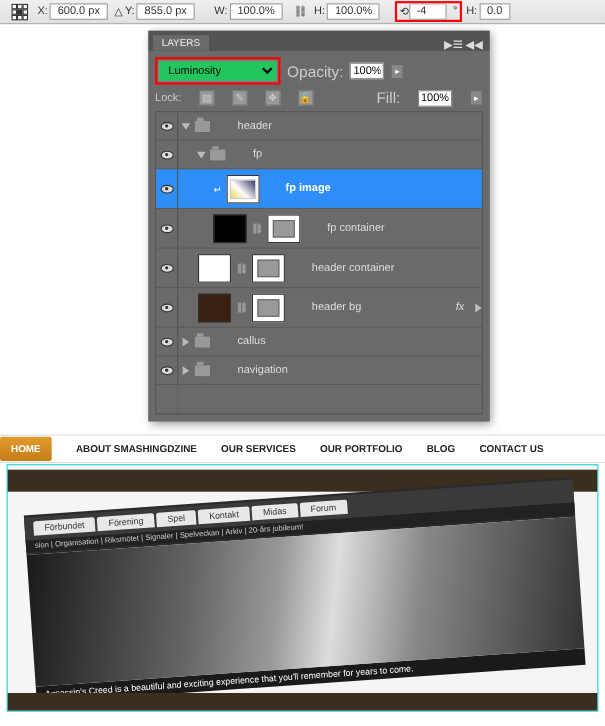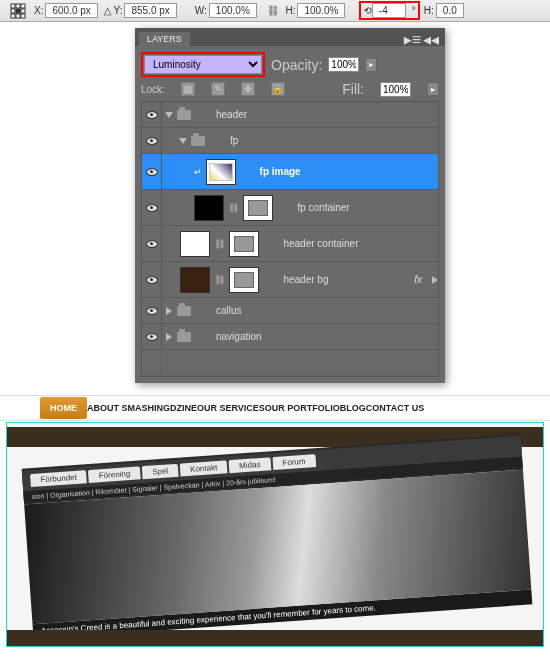--- a/index.html
+++ b/index.html
@@ -11,21 +11,21 @@
 .link-icon{margin:0 4px}
 .highlight-red{border:2px solid red;padding:0 2px;display:flex;align-items:center}
 .layers-panel{position:absolute;left:135px;top:28px;width:310px;background:#535353;color:#ddd;box-shadow:2px 2px 8px rgba(0,0,0,.4)}
 .panel-tabbar{height:18px;background:#535353;display:flex;align-items:flex-end;padding-left:4px;position:relative}
 .panel-tab{background:#6a6a6a;font-size:9px;padding:2px 8px;color:#eee}
 .panel-menu{position:absolute;right:24px;top:2px;cursor:pointer}
 .panel-close{position:absolute;right:6px;top:2px;cursor:pointer}
 .panel-body{background:#6a6a6a;padding:6px}
 .blend-row{display:flex;align-items:center;gap:6px;margin-bottom:4px}
 .blend-box{border:2px solid red;display:flex;align-items:center;padding:1px}
-.blend-select{background:#c4b5fd;border:1px solid #888;font-size:10px;padding:2px 4px;width:118px}
+.blend-select{background:#22c55e;border:1px solid #888;font-size:10px;padding:2px 4px;width:108px}
 .small-label{font-size:14px;color:#ccc}
 .pct-input{background:#fff;border:1px solid #888;font-size:10px;width:31px;padding:1px 2px;color:#000}
 .arrow-btn{background:#888;border:1px solid #666;width:12px;height:14px;font-size:8px;color:#fff;display:flex;align-items:center;justify-content:center}
 .lock-row{display:flex;align-items:center;gap:16px;font-size:10px;color:#ccc;margin-bottom:4px}
 .lock-icon{width:14px;height:14px;background:#999;border:1px solid #777;display:flex;align-items:center;justify-content:center;font-size:9px}
 .layer-tree{background:#6a6a6a;border:1px solid #555;min-height:240px}
 .layer-row{display:flex;align-items:center;height:26px;border-bottom:1px solid #5a5a5a;font-size:10px;color:#ddd}
 .layer-row.tall{height:36px}
 .layer-row.selected{background:#2e8ef7;color:#fff}
 .vis-col{width:20px;height:100%;border-right:1px solid #555;display:flex;align-items:center;justify-content:center}
@@ -40,21 +40,21 @@
 .folder-icon::before{content:'';position:absolute;width:6px;height:3px;background:#999;border:1px solid #666;border-bottom:none;top:-4px;left:1px}
 .thumb{width:30px;height:26px;background:#fff;border:1px solid #333;display:flex;align-items:center;justify-content:center;overflow:hidden}
 .thumb-inner{width:24px;height:18px;background:linear-gradient(45deg,#f0d060,#fff 40%,#336);border:1px solid #ccc}
 .mask-thumb{width:30px;height:26px;background:#fff;border:1px solid #333;position:relative}
 .mask-thumb::after{content:'';position:absolute;inset:4px;background:#999;border:1px solid #666}
 .link-small{font-size:9px;color:#ccc}
 .layer-name{margin-left:20px}
 .fx-label{margin-left:auto;margin-right:6px;font-style:italic;font-size:10px}
 .greyed{opacity:.45}
 .nav-section{position:absolute;top:395px;left:0;right:0}
-.nav-bar{height:26px;background:#fff;border-top:1px solid #ddd;border-bottom:1px solid #ddd;display:flex;align-items:center;padding-left:40px;font-size:9px;font-weight:bold;color:#222}
+.nav-bar{height:26px;background:#fff;border-top:1px solid #ddd;border-bottom:1px solid #ddd;display:flex;align-items:center;gap:22px;font-size:9px;font-weight:bold;color:#222}
 .nav-home{background:linear-gradient(#e09a2e,#c67e18);color:#fff;padding:6px 10px;border-radius:2px}
 .guide-box{border:1px solid #18d6d6;height:225px;margin:1px 6px;position:relative;background:#f5f5f5}
 .brown-strip{position:absolute;top:4px;left:0;right:0;height:20px;background:#3a2f1e}
 .rotated-wrap{position:absolute;top:28px;left:20px;width:500px;transform:rotate(-4deg)}
 .game-header{background:#2a2a2a;color:#fff;padding:2px 0}
 .game-tabs{display:flex;gap:2px;padding:4px 8px;font-size:8px;background:#3a3a3a}
 .game-tab{background:#e8e8e8;color:#333;padding:2px 10px;border-radius:2px 2px 0 0}
 .game-subtabs{font-size:7px;color:#ccc;padding:2px 8px;background:#222}
 .game-img{height:120px;background:linear-gradient(100deg,#1a1a1a 0%,#666 30%,#999 45%,#ddd 55%,#888 70%,#333 100%);position:relative}
 .game-caption{background:#1a1a1a;color:#fff;font-size:8px;padding:3px 8px}

